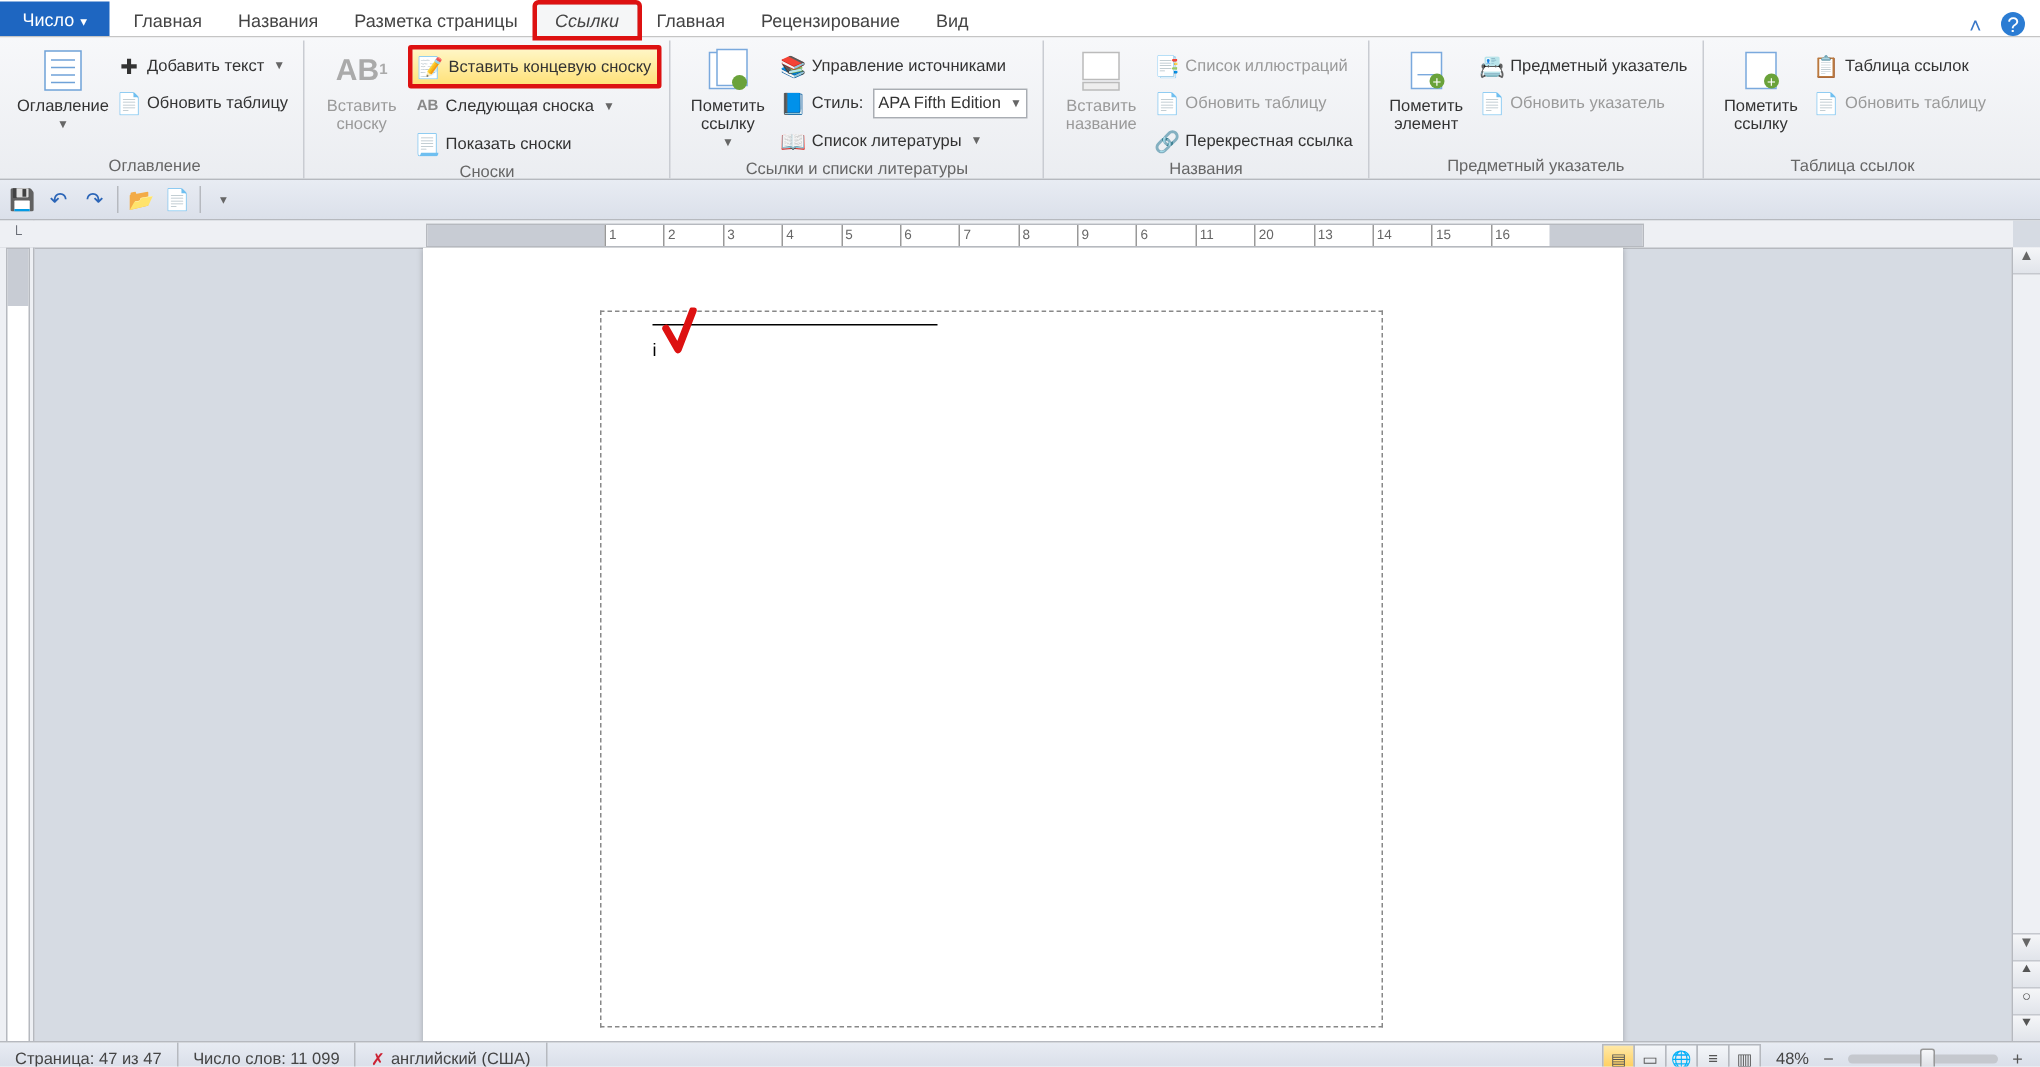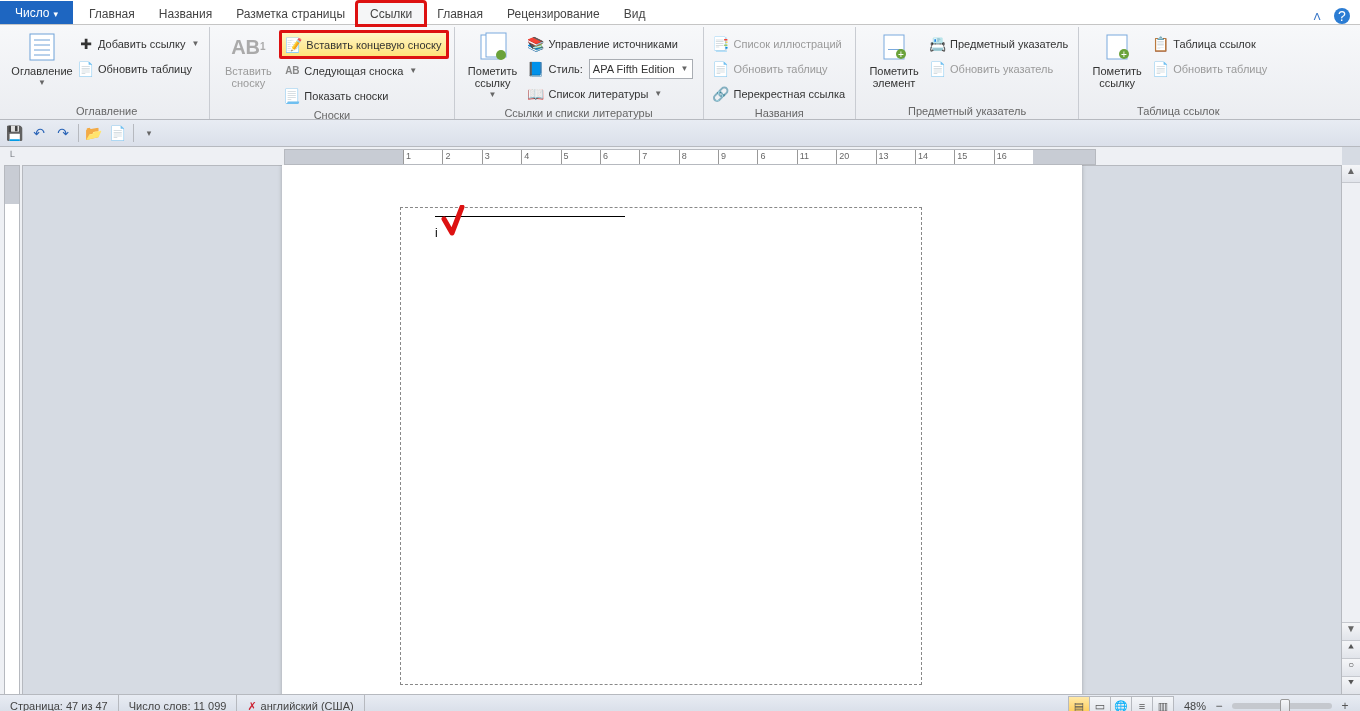--- a/index.html
+++ b/index.html
@@ -39,20 +39,21 @@
     content: "▾";
     font-size: 9px;
     margin-left: 4px;
   }
   .tab.active {
     background: #f5f6f7;
     border: 1px solid #c5c5c5;
     border-bottom: 1px solid #f5f6f7;
     margin-bottom: -1px;
     border-radius: 2px 2px 0 0;
+    font-style: italic;
   }
   .tab.highlight-box {
     outline: 3px solid #d11;
     outline-offset: -1px;
   }
   .tabstrip-right {
     margin-left: auto;
     display: flex;
     gap: 10px;
     padding-right: 6px;
@@ -399,21 +400,21 @@
               <line x1="8" y1="19" x2="24" y2="19" stroke="#6fa2d8"></line>
               <line x1="8" y1="24" x2="24" y2="24" stroke="#6fa2d8"></line>
             </svg>
         </div>
         <span class="lbl">Оглавление</span>
         <span class="dd">▼</span>
       </div>
       <div class="col">
         <div class="small-btn">
           <span class="small-icon">✚</span>
-          <span>Добавить ссылку</span>
+          <span>Добавить текст</span>
           <span class="dd">▼</span>
         </div>
         <div class="small-btn">
           <span class="small-icon">📄</span>
           <span>Обновить таблицу</span>
         </div>
       </div>
     </div>
     <div class="group-label">Оглавление</div>
   </div>
@@ -474,20 +475,29 @@
           <span>Список литературы</span>
           <span class="dd">▼</span>
         </div>
       </div>
     </div>
     <div class="group-label">Ссылки и списки литературы</div>
   </div>
 
   <div class="group">
     <div class="group-body">
+      <div class="big-btn disabled">
+        <div class="big-icon">
+          <svg viewBox="0 0 32 32">
+              <rect x="4" y="4" width="24" height="18" fill="#fff" stroke="#bbb"></rect>
+              <rect x="4" y="24" width="24" height="5" fill="#eee" stroke="#bbb"></rect>
+            </svg>
+        </div>
+        <span class="lbl">Вставить название</span>
+      </div>
       <div class="col">
         <div class="small-btn disabled">
           <span class="small-icon">📑</span>
           <span>Список иллюстраций</span>
         </div>
         <div class="small-btn disabled">
           <span class="small-icon">📄</span>
           <span>Обновить таблицу</span>
         </div>
         <div class="small-btn">

